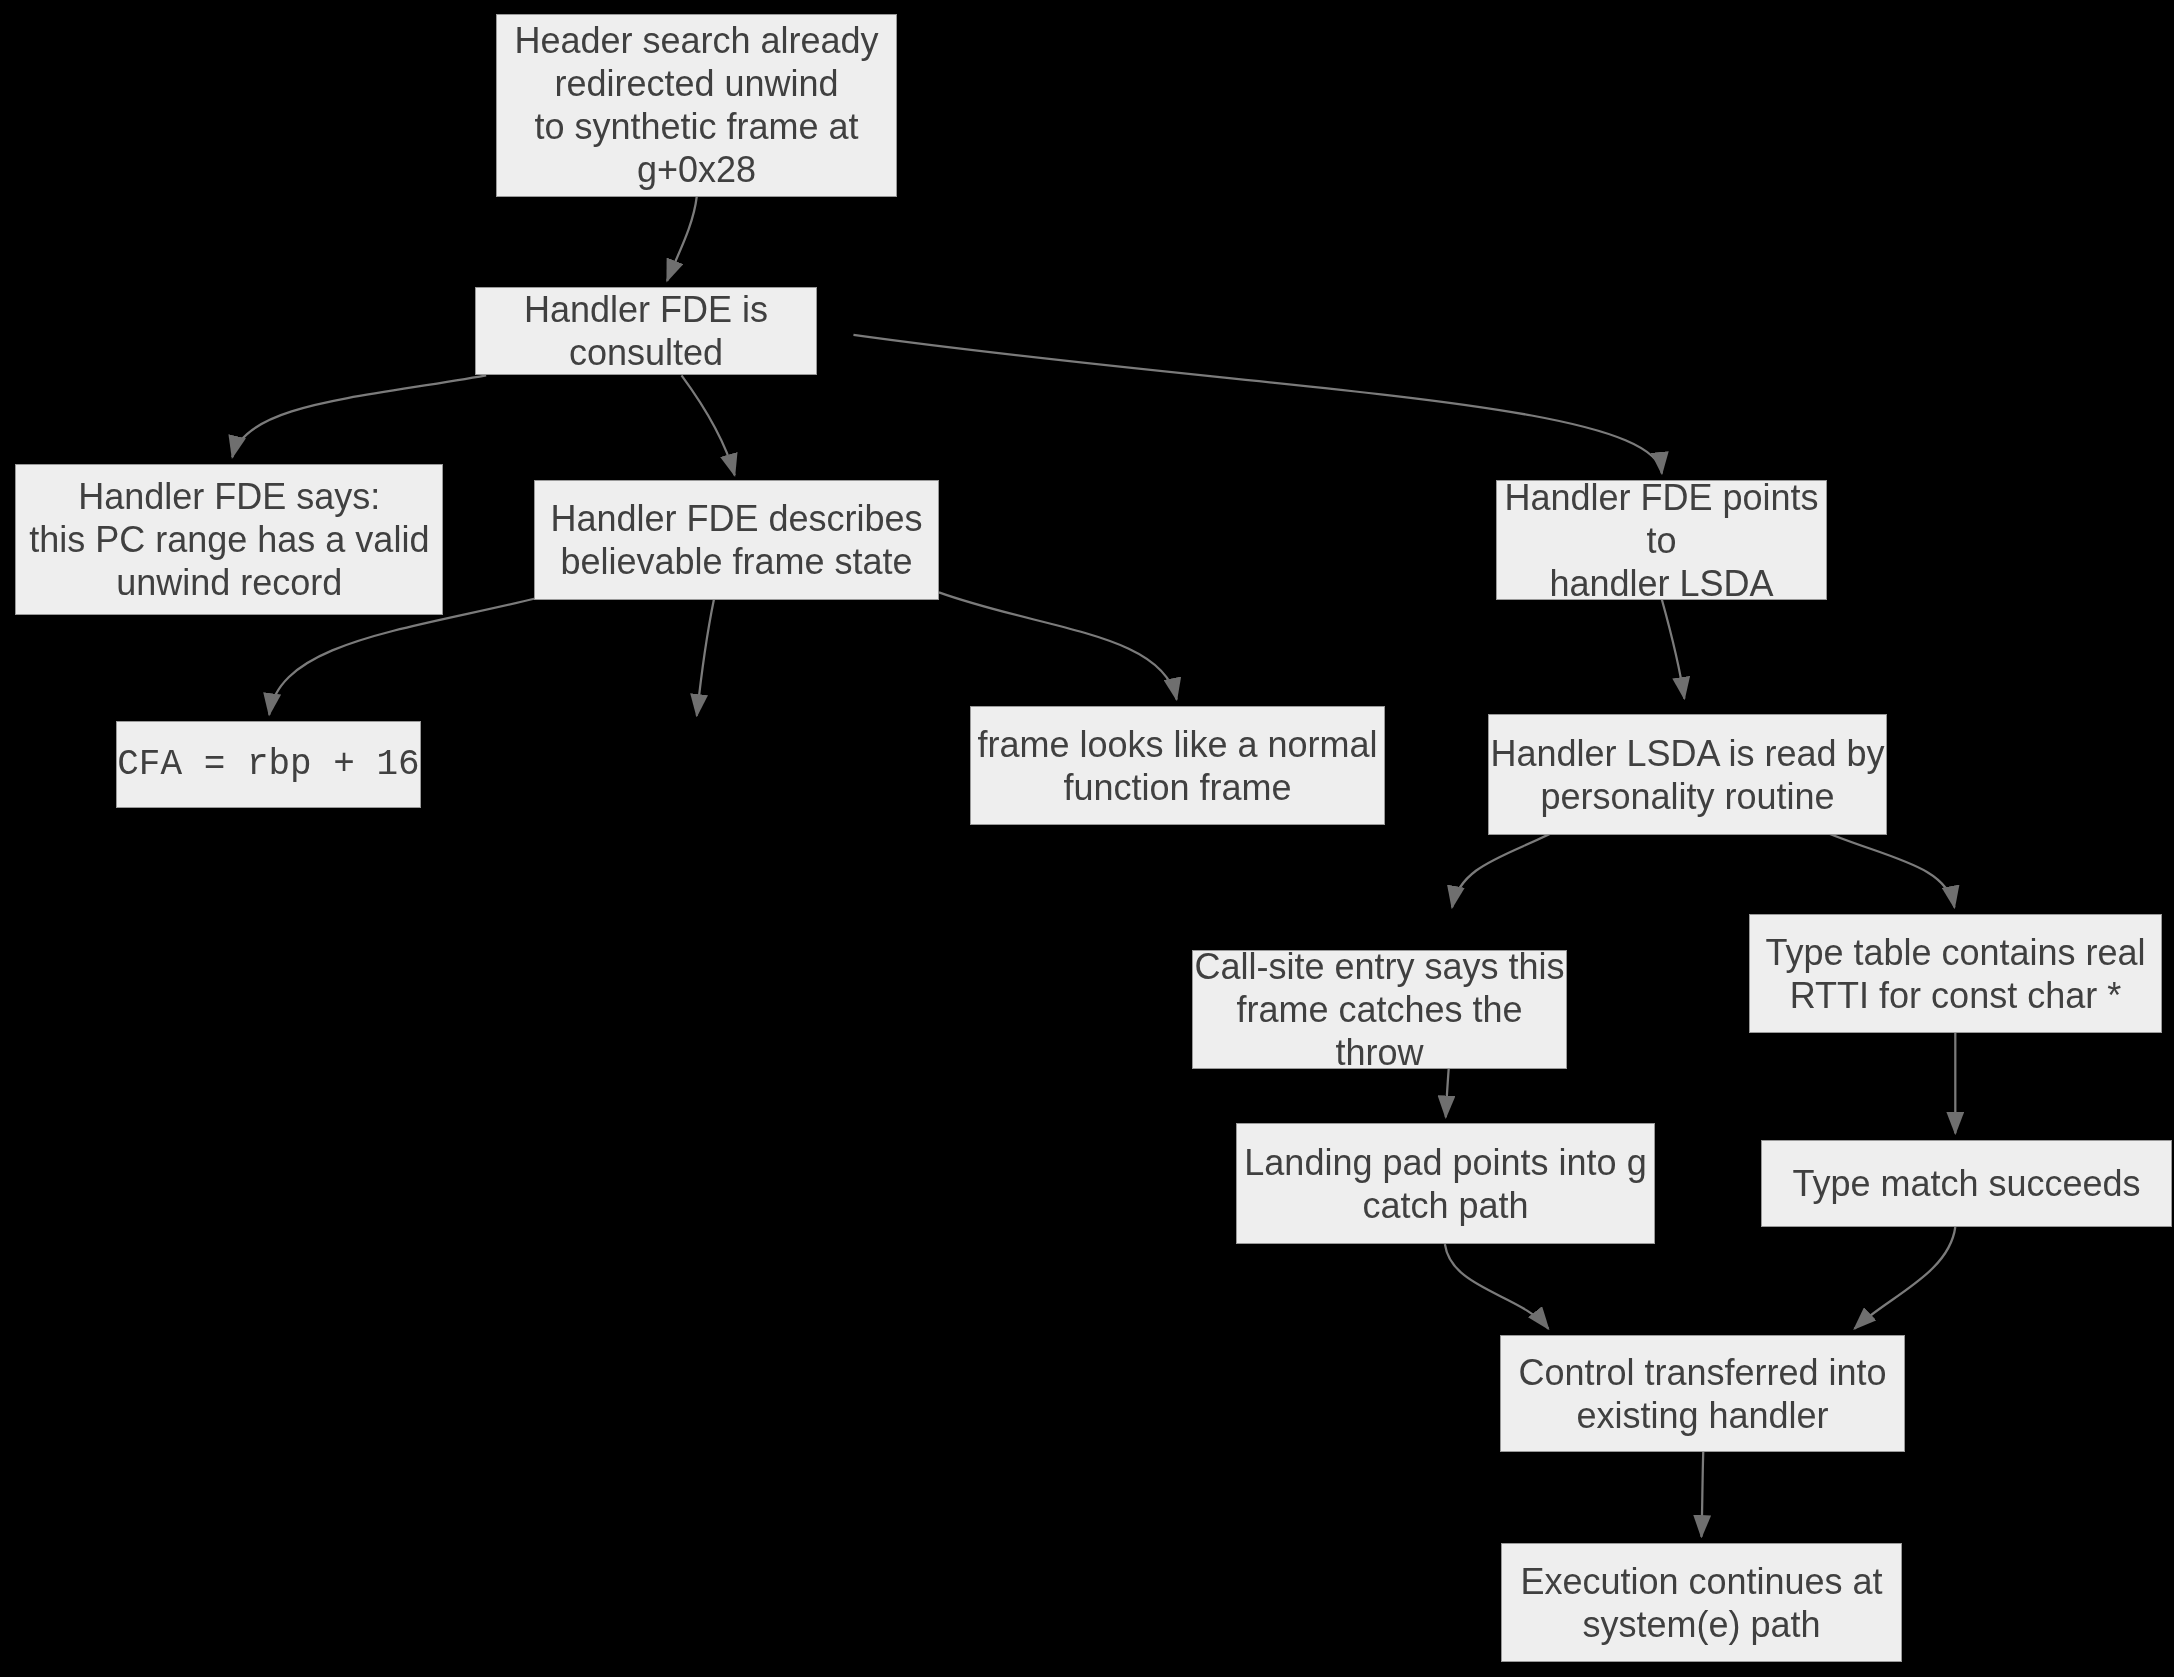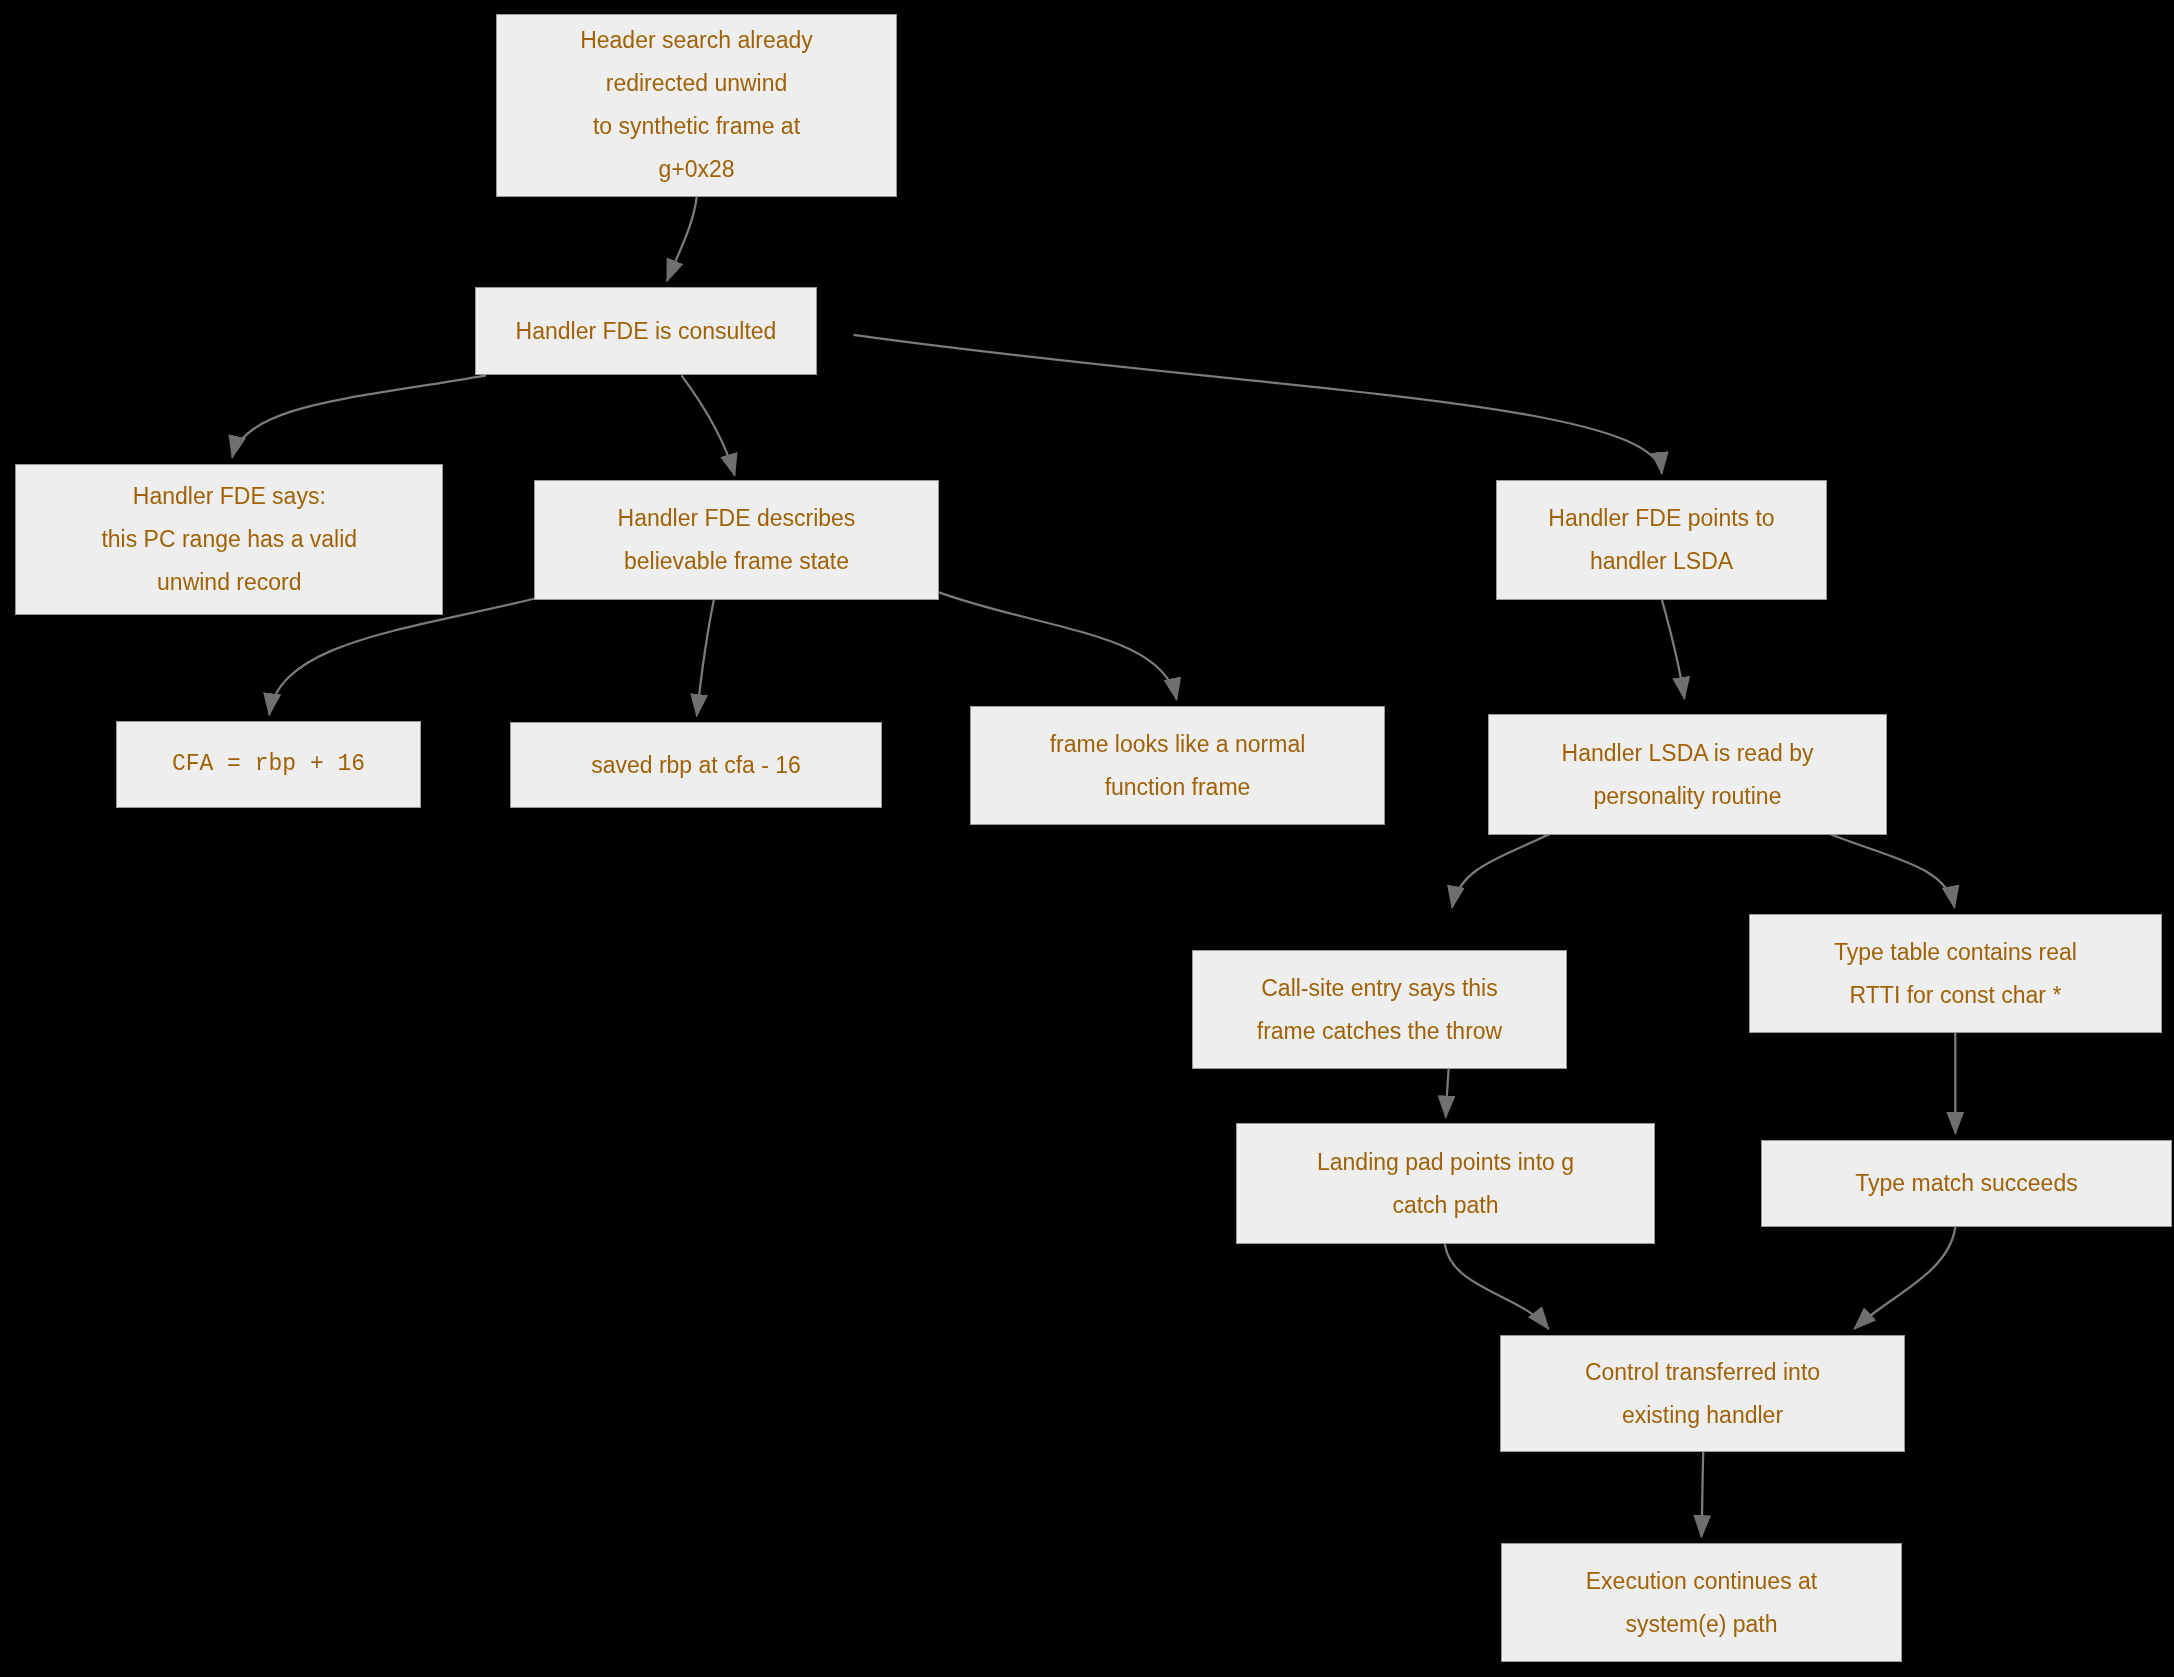--- a/index.html
+++ b/index.html
@@ -10,24 +10,24 @@
     font-family:"Liberation Sans", sans-serif;
     overflow:hidden;
   }
   #edge-layer{position:absolute;left:0;top:0;width:2175px;height:1678px;}
   .edge{fill:none;stroke:#7b7b7b;stroke-width:2.5px;}
   .node{
     position:absolute;
     box-sizing:border-box;
     background:#eeeeee;
     border:1.8px solid #999999;
-    color:#a16207;
+    color:#404040;
     display:flex;align-items:center;justify-content:center;
     text-align:center;
-    font-size:23px;line-height:43px;
+    font-size:36px;line-height:43px;
     white-space:pre-line;
   }
   
   #node-b1 {left:496px; top:13.5px;   width:401px;height:183px;}
   #node-b2 {left:475px; top:287px;  width:342px;height:88px;}
   #node-b3 {left:15.3px;  top:464px;  width:428px;height:151px;}
   #node-b4 {left:534px; top:480px;  width:405px;height:120px;}
   #node-b5 {left:1496px;top:480px;  width:331px;height:120px;}
   #node-b6 {left:116px; top:721px;  width:305px;height:87px;font-family:Liberation Mono, monospace;}
   #node-b7 {left:510px; top:722px;  width:372px;height:86px;}
@@ -74,21 +74,20 @@
 g+0x28</div>
   <div class="node" id="node-b2">Handler FDE is consulted</div>
   <div class="node" id="node-b3">Handler FDE says:
 this PC range has a valid
 unwind record</div>
   <div class="node" id="node-b4">Handler FDE describes
 believable frame state</div>
   <div class="node" id="node-b5">Handler FDE points to
 handler LSDA</div>
   <div class="node" id="node-b6">CFA = rbp + 16</div>
-  <div class="node" id="node-b7">saved rbp at cfa - 16</div>
   <div class="node" id="node-b8">frame looks like a normal
 function frame</div>
   <div class="node" id="node-b9">Handler LSDA is read by
 personality routine</div>
   <div class="node" id="node-b10">Call-site entry says this
 frame catches the throw</div>
   <div class="node" id="node-b11">Type table contains real
 RTTI for const char *</div>
   <div class="node" id="node-b12">Landing pad points into g
 catch path</div>

